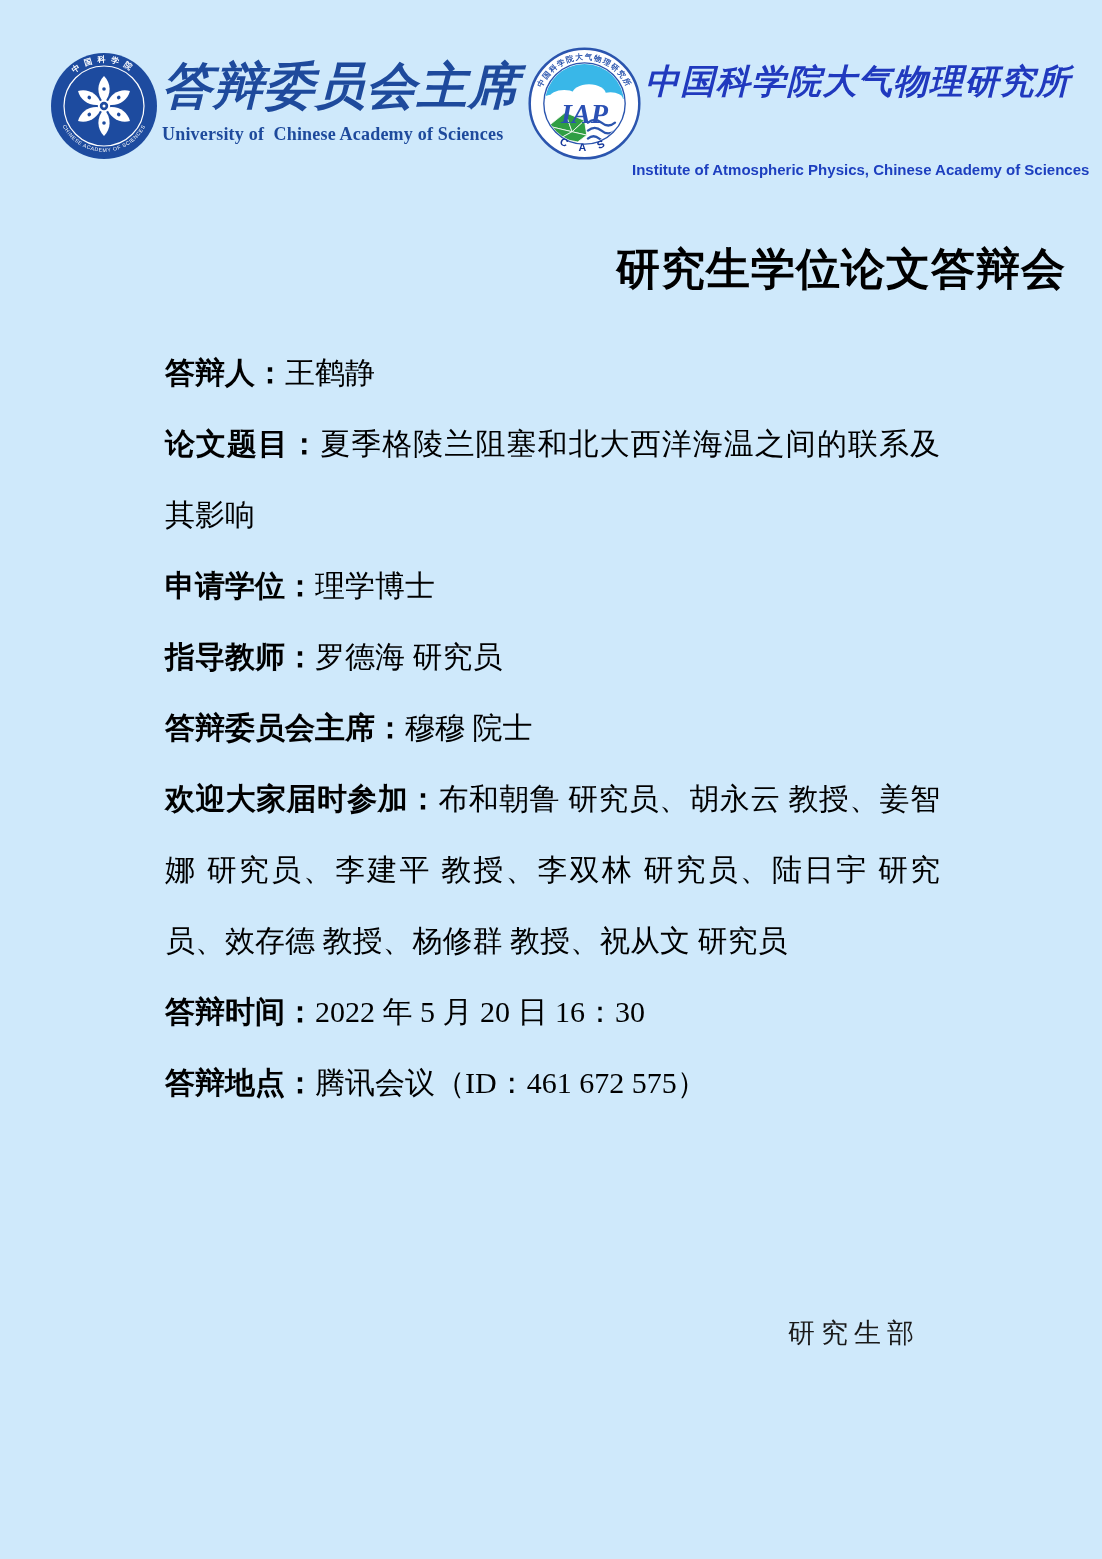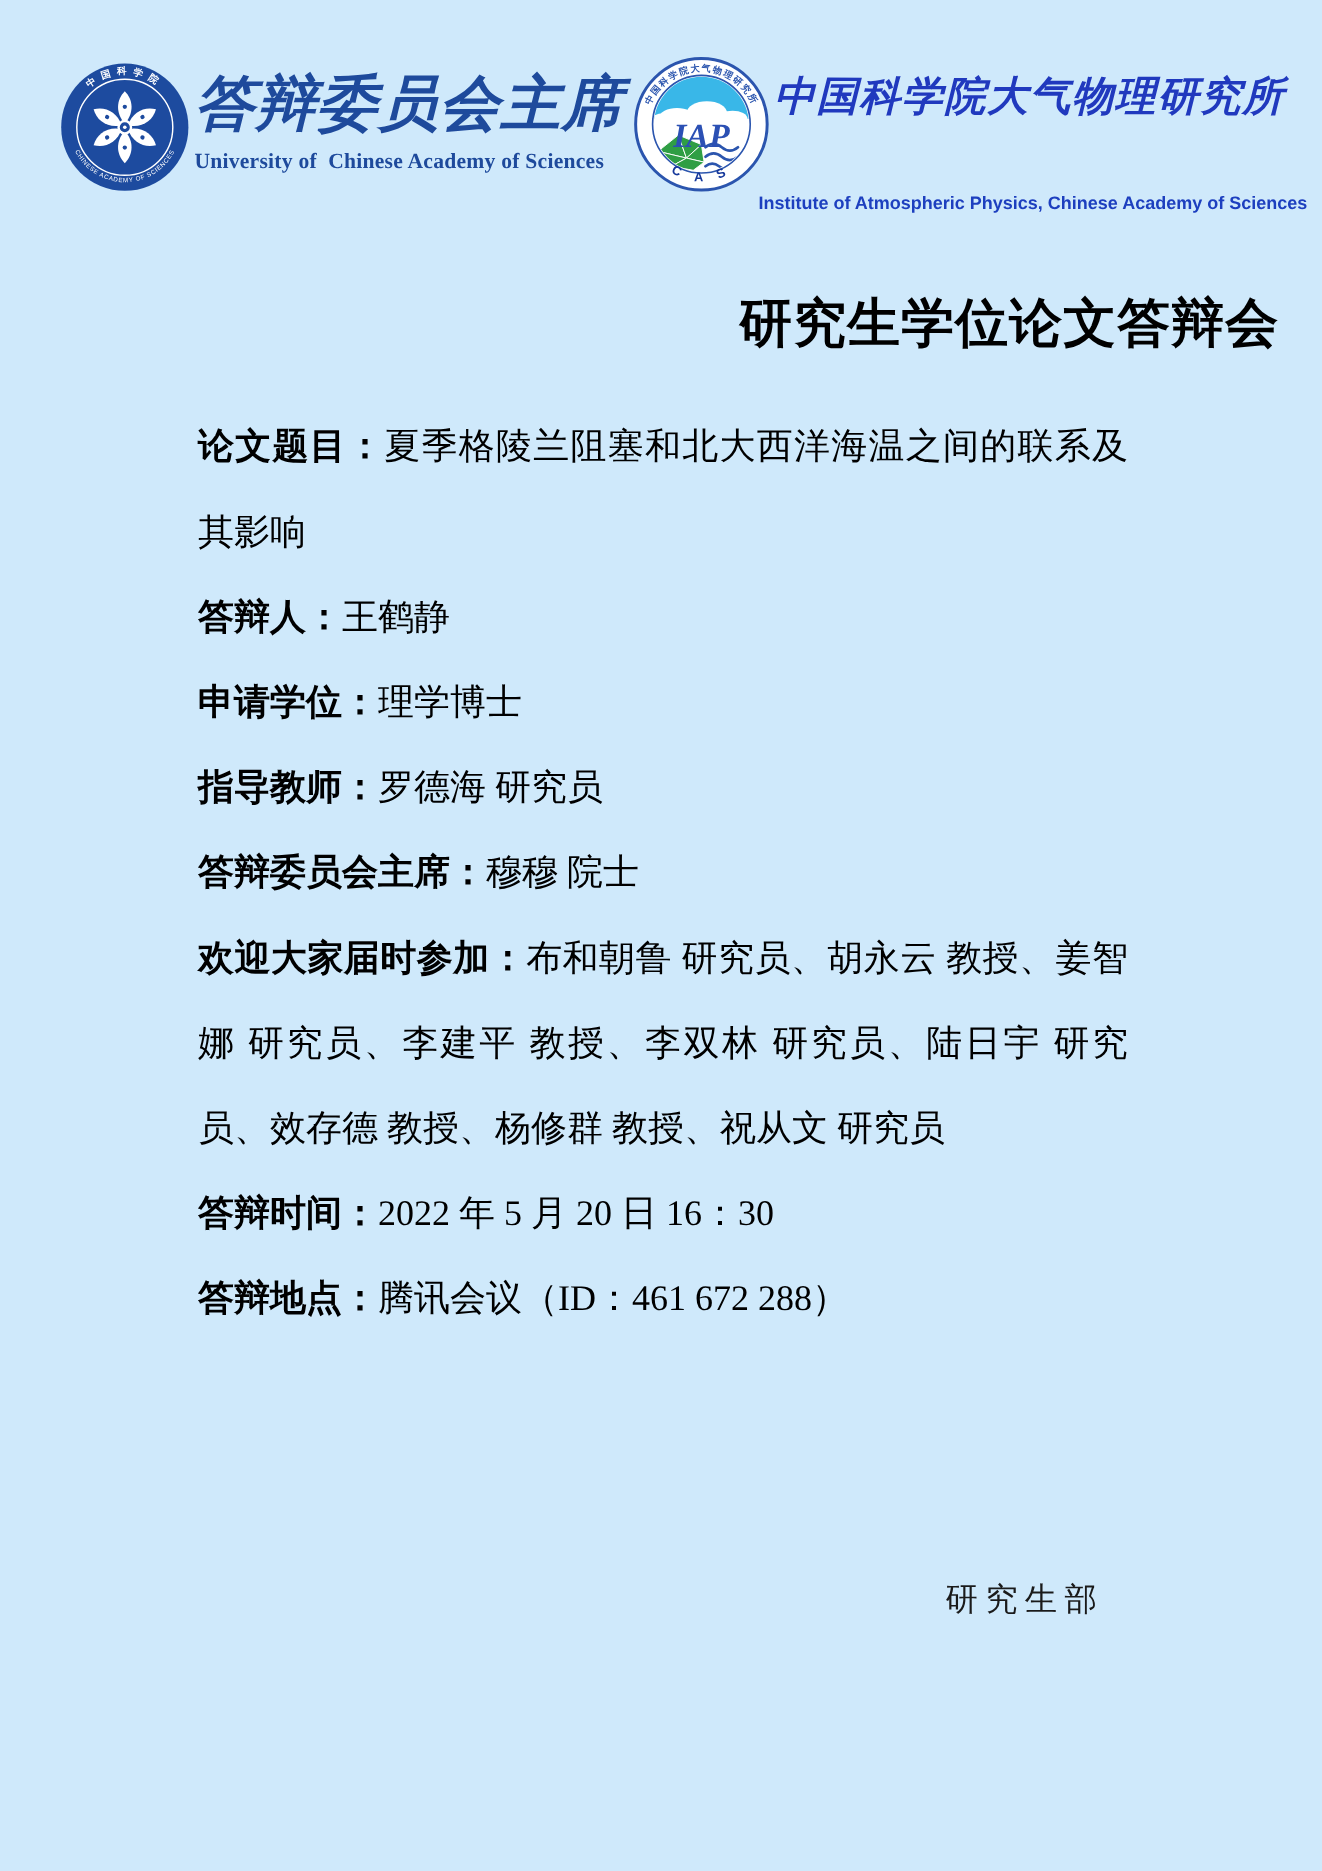--- a/index.html
+++ b/index.html
@@ -158,40 +158,40 @@
     </text>
   </svg>
 
   <div class="iap-zh">中国科学院大气物理研究所</div>
   <div class="iap-en">Institute of Atmospheric Physics, Chinese Academy of Sciences</div>
 
   <div class="main-title">研究生学位论文答辩会</div>
 
   <div class="body-block">
     <p>
-      <span class="field-label">论文题目：</span><span class="field-value">夏季格陵兰阻塞和北大西洋海温之间的联系及其影响</span>
+      <span class="field-label">答辩人：</span><span class="field-value">王鹤静</span>
     </p>
     <p>
-      <span class="field-label">答辩人：</span><span class="field-value">王鹤静</span>
+      <span class="field-label">论文题目：</span><span class="field-value">夏季格陵兰阻塞和北大西洋海温之间的联系及其影响</span>
     </p>
     <p>
       <span class="field-label">申请学位：</span><span class="field-value">理学博士</span>
     </p>
     <p>
       <span class="field-label">指导教师：</span><span class="field-value">罗德海 研究员</span>
     </p>
     <p>
       <span class="field-label">答辩委员会主席：</span><span class="field-value">穆穆 院士</span>
     </p>
     <p>
       <span class="field-label">欢迎大家届时参加：</span><span class="field-value">布和朝鲁 研究员、胡永云 教授、姜智娜 研究员、李建平 教授、李双林 研究员、陆日宇 研究员、效存德 教授、杨修群 教授、祝从文 研究员</span>
     </p>
     <p>
       <span class="field-label">答辩时间：</span><span class="field-value">2022 年 5 月 20 日 16：30</span>
     </p>
     <p>
-      <span class="field-label">答辩地点：</span><span class="field-value">腾讯会议（ID：461 672 288）</span>
+      <span class="field-label">答辩地点：</span><span class="field-value">腾讯会议（ID：461 672 575）</span>
     </p>
   </div>
 
   <div class="signature">研究生部</div>
 
 </div>
 
 </body></html>

